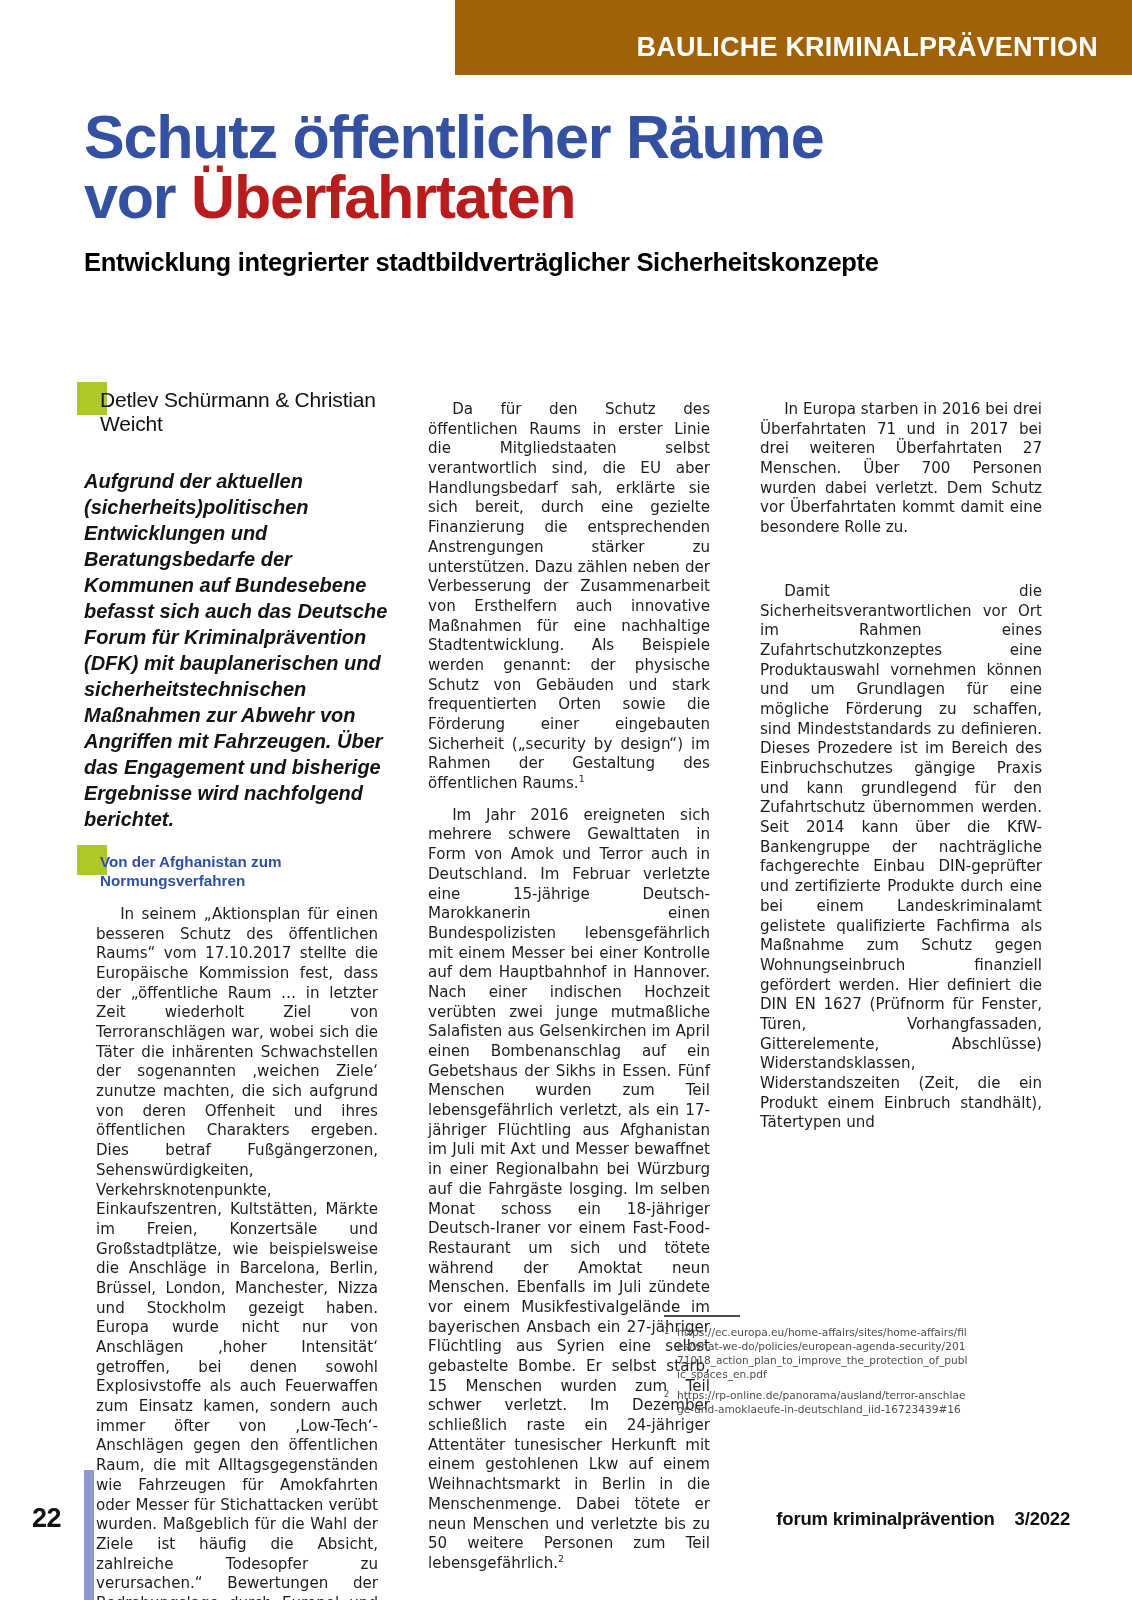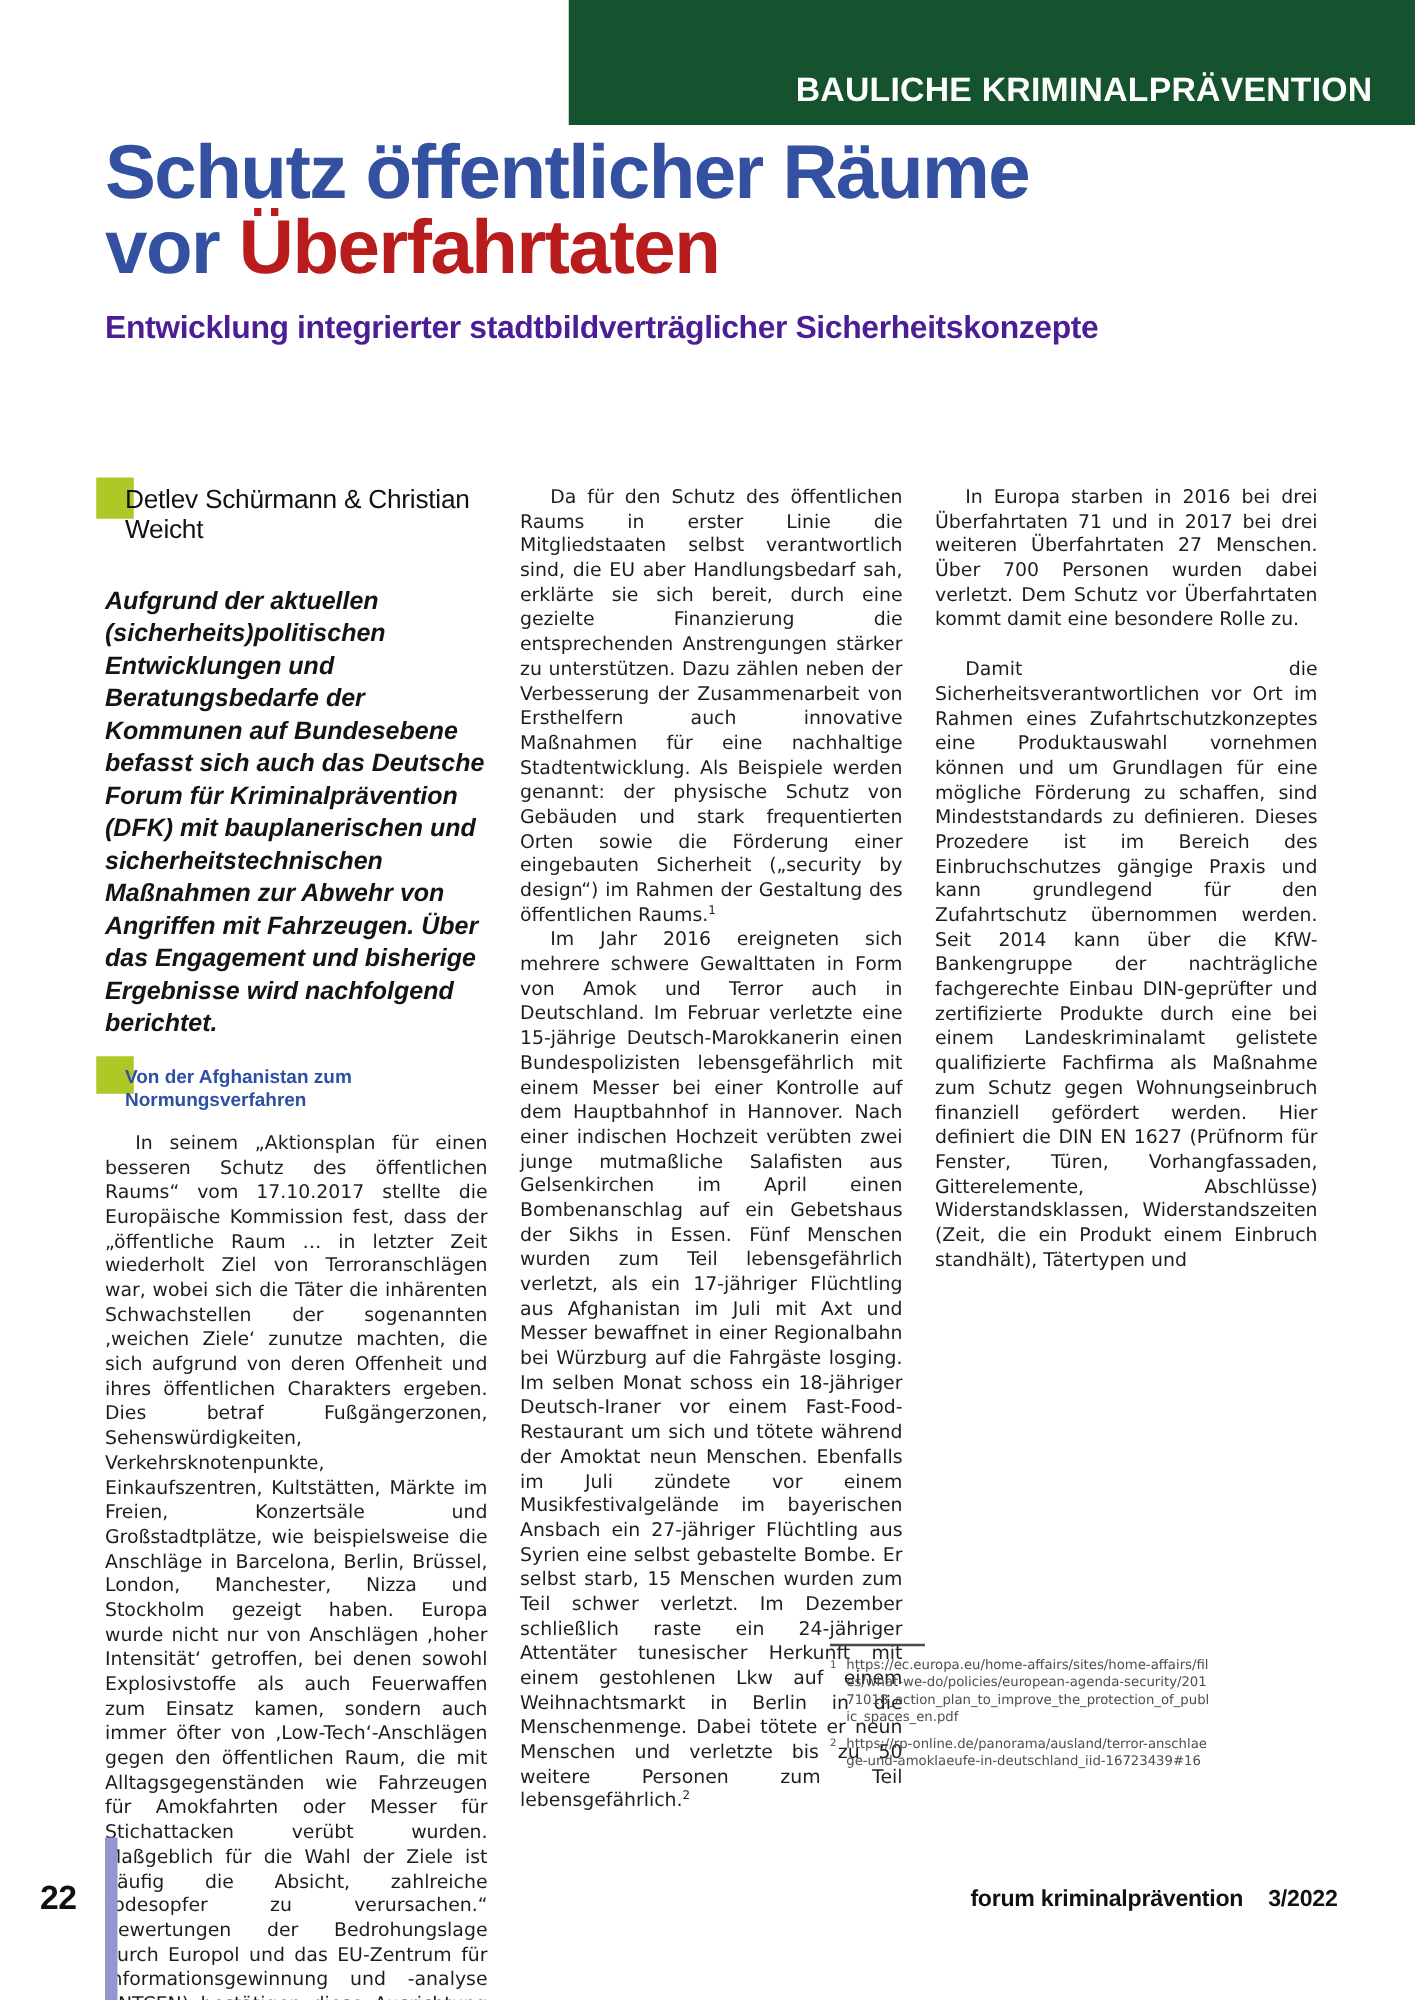--- a/index.html
+++ b/index.html
@@ -16,22 +16,22 @@
     color: #1a1a1a;
     overflow: hidden;
   }
 
   
   .rubric-band {
     position: absolute;
     left: 455px;
     top: 0;
     width: 677px;
-    height: 100px;
-    background: #14532d;
+    height: 75px;
+    background: #a16207;
   }
   .rubric-text {
     position: absolute;
     right: 34px;
     bottom: 12px;
     font-size: 27px;
     font-weight: 700;
     letter-spacing: 0.2px;
     color: #ffffff;
     white-space: nowrap;
@@ -52,21 +52,21 @@
     color: #3450a0;
     letter-spacing: -1.2px;
     margin: 0;
   }
   .headline .hl-green { color: #b91c1c; }
   .subhead {
     margin: 18px 0 0 0;
     font-size: 25.5px;
     line-height: 1.28;
     font-weight: 700;
-    color: #4c1d95;
+    color: #000000;
     letter-spacing: -0.3px;
     max-width: 830px;
   }
 
   
   .columns {
     position: absolute;
     left: 84px;
     top: 388px;
     width: 972px;
@@ -79,21 +79,21 @@
   }
   .col-1 { left: 0; }
   .col-2 { left: 332px; }
   .col-3 { left: 664px; }
 
   .body-text {
     font-size: 15.1px;
     line-height: 1.305;
     text-align: justify;
     hyphens: manual;
-    margin: 0;
+    margin: 12px;
     color: #1d1d1d;
     font-family: "DejaVu Sans", "Liberation Sans", sans-serif;
   }
   .body-text + .body-text { text-indent: 1.6em; }
   .indent { text-indent: 1.6em; }
 
   
   .byline-wrap {
     position: relative;
     margin-bottom: 12px;

